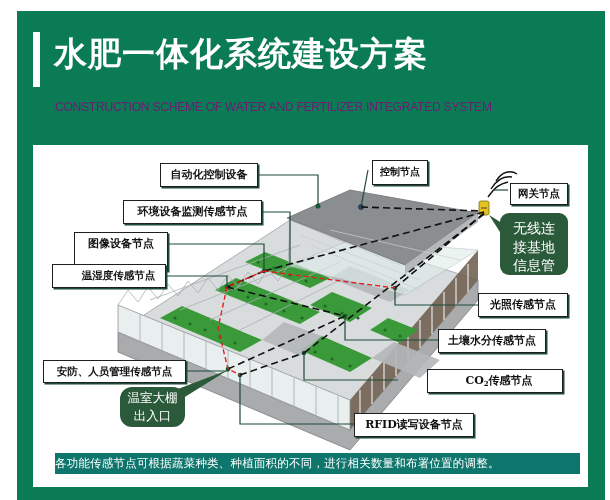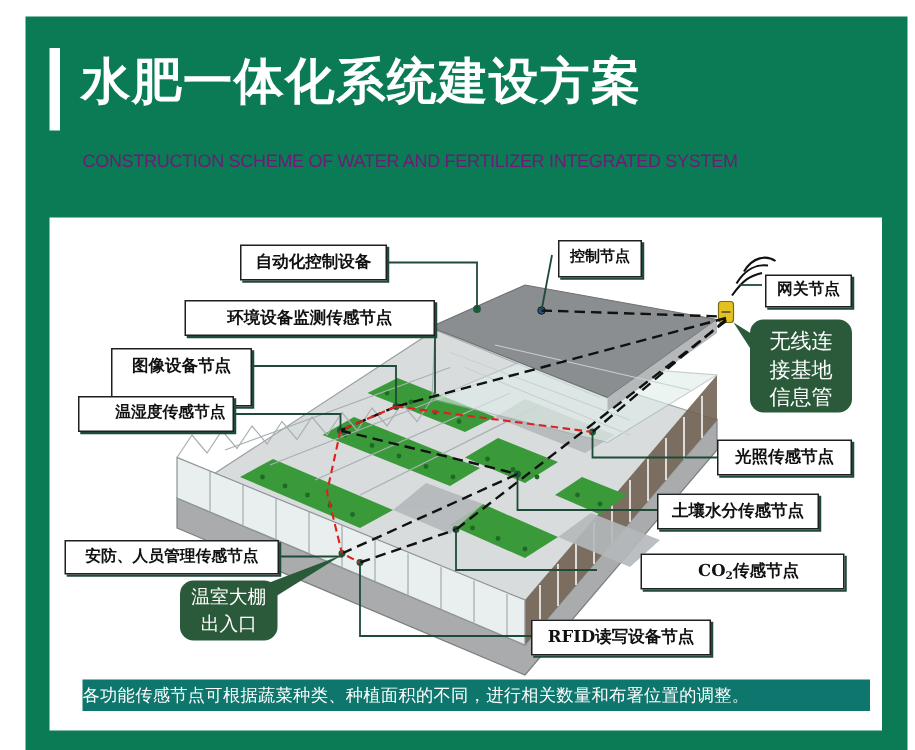--- a/index.html
+++ b/index.html
@@ -166,34 +166,34 @@
     <polyline points="354,424 240,424 240,375"></polyline>
   </g>
 
   <polygon points="489,215 505,225 500,232" fill="#2b5a3a"></polygon>
   <polygon points="228,370 170,392 180,400" fill="#2b5a3a"></polygon>
 </svg>
 
 <div class="lbl" style="left:160px;top:163px;width:98px;height:24px;line-height:21px;">自动化控制设备</div>
 <div class="lbl" style="left:372px;top:160px;width:56px;height:25px;font-size:10px;line-height:22px;">控制节点</div>
 <div class="lbl" style="left:510px;top:183px;width:58px;height:22px;font-size:10.5px;line-height:19px;">网关节点</div>
-<div class="lbl" style="left:123px;top:200px;width:167px;height:24px;line-height:21px;">环境设备监测传感节点</div>
+<div class="lbl" style="left:123px;top:200px;width:139px;height:24px;line-height:21px;">环境设备监测传感节点</div>
 <div class="lbl" style="left:74px;top:232px;width:94px;height:39px;line-height:21px;">图像设备节点</div>
-<div class="lbl" style="left:52px;top:264px;width:104px;height:24px;line-height:21px;font-size:10.5px;padding-left:19px;">温湿度传感节点</div>
+<div class="lbl" style="left:52px;top:264px;width:114px;height:24px;line-height:21px;font-size:10.5px;padding-left:19px;">温湿度传感节点</div>
 <div class="lbl" style="left:43px;top:360px;width:143px;height:23px;line-height:20px;font-size:10.5px;">安防、人员管理传感节点</div>
 <div class="lbl" style="left:478px;top:293px;width:90px;height:24px;line-height:21px;">光照传感节点</div>
 <div class="lbl" style="left:438px;top:329px;width:108px;height:24px;line-height:21px;">土壤水分传感节点</div>
 <div class="lbl" style="left:398px;top:369px;width:136px;height:24px;line-height:21px;text-align:center;padding-left:8px;margin-left:29px;">
   <span>CO</span><sub>2</sub><span>传感节点</span>
 </div>
 <div class="lbl" style="left:354px;top:413px;width:120px;height:24px;line-height:21px;">RFID读写设备节点</div>
 
 <div class="bubble" style="left:500px;top:213px;width:68px;height:62px;padding-top:6px;line-height:18.5px;">
   <div>无线连</div>
   <div>接基地</div>
   <div>信息管</div>
 </div>
-<div class="bubble" style="left:120px;top:387px;width:65px;height:40px;padding-top:2px;line-height:18px;font-size:12.5px;">
+<div class="bubble" style="left:120px;top:387px;width:65px;height:40px;padding-top:2px;line-height:18px;font-size:12.5px;border-radius:12px;">
   <div>温室大棚</div>
   <div>出入口</div>
 </div>
 
 <div class="note">各功能传感节点可根据蔬菜种类、种植面积的不同，进行相关数量和布署位置的调整。</div>
 
 </body></html>

